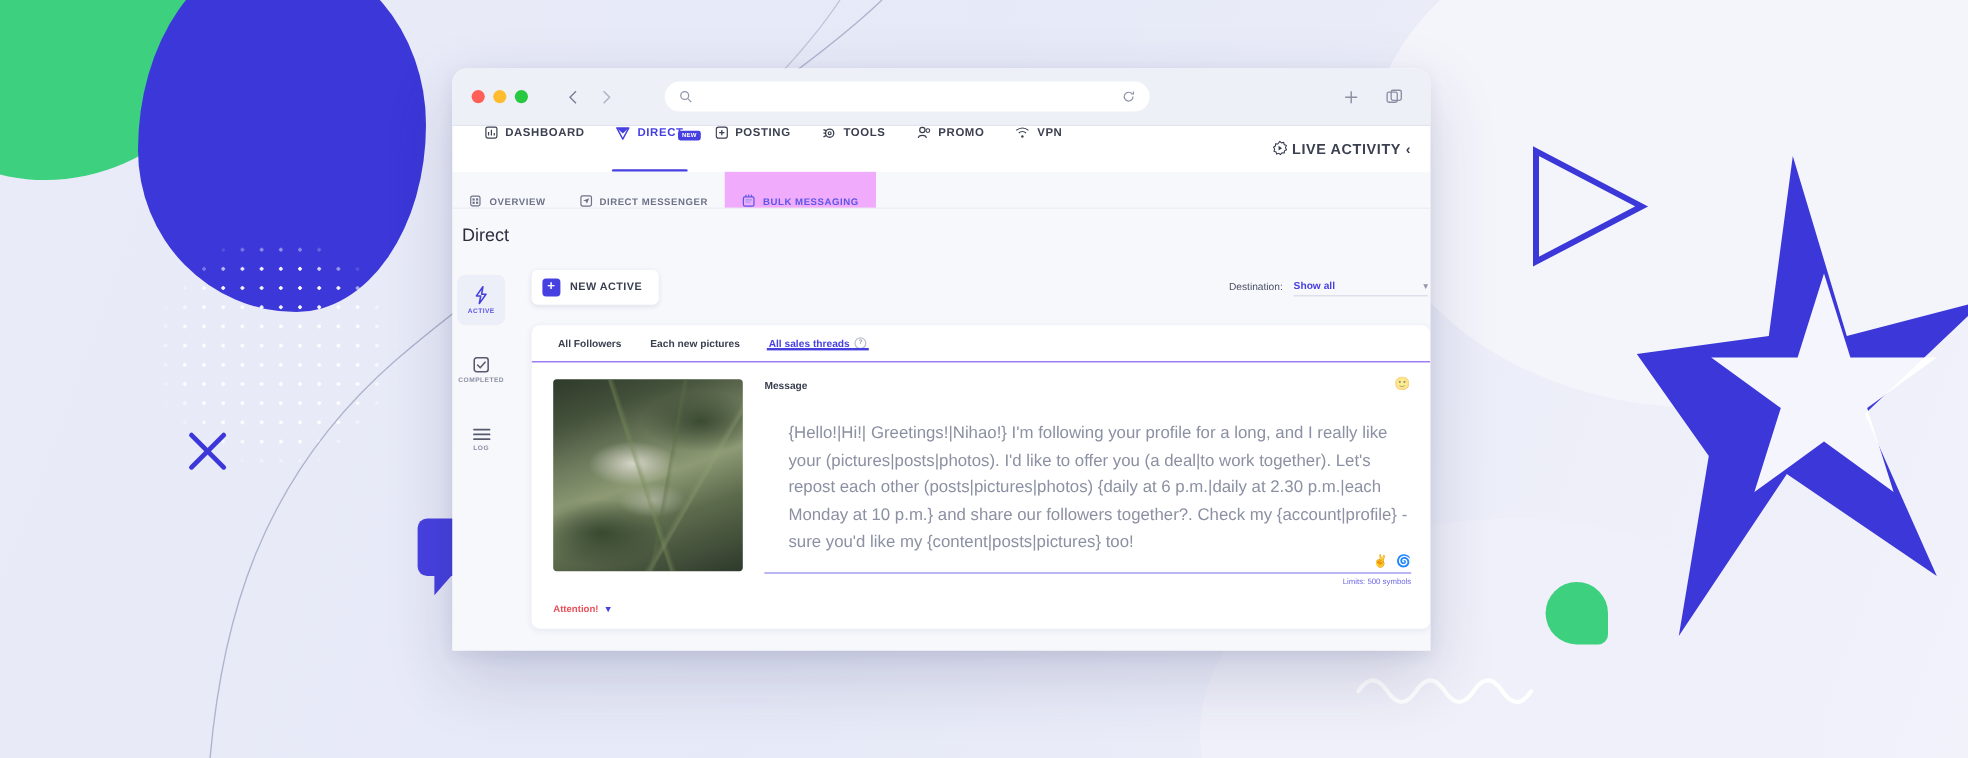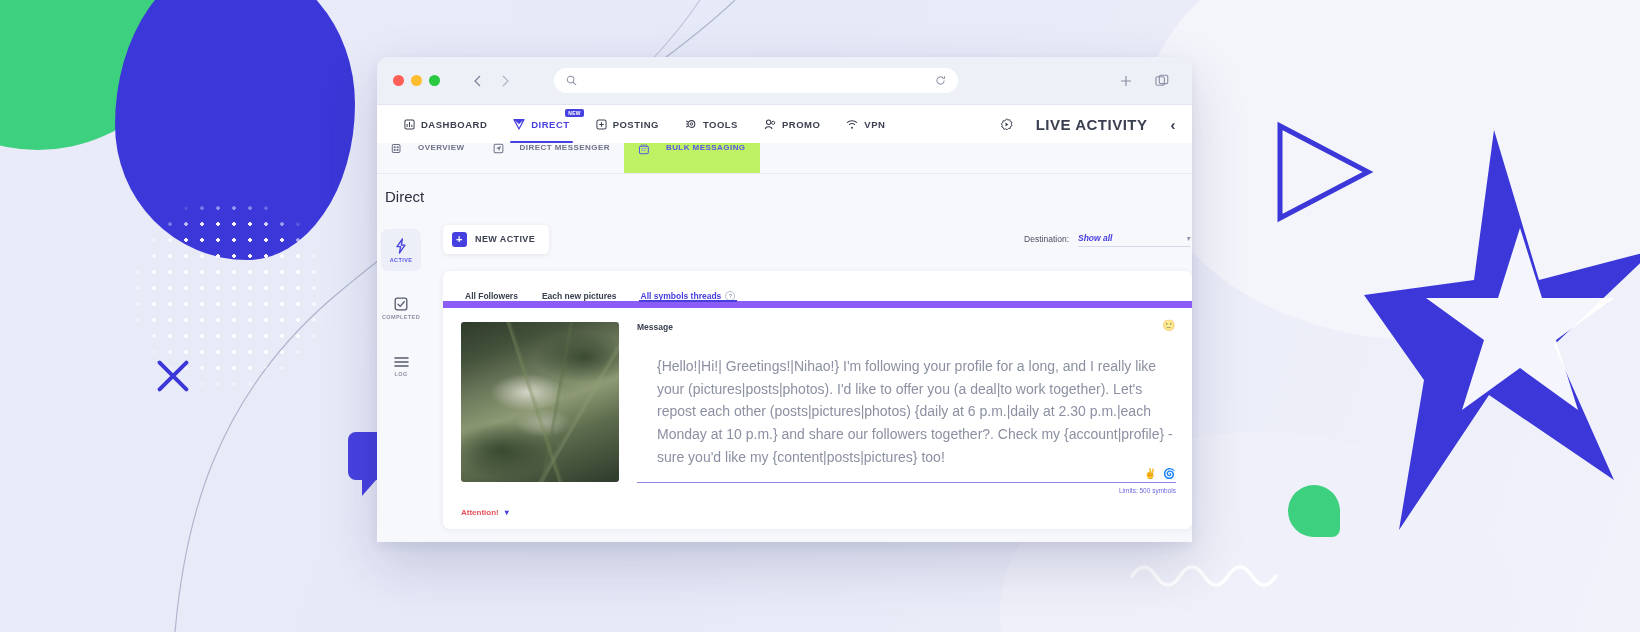--- a/index.html
+++ b/index.html
@@ -41,59 +41,59 @@
   .lights{display:flex;gap:7px;align-items:center;}
   .lt{width:11px;height:11px;border-radius:50%;}
   .navbtns{display:flex;align-items:center;gap:2px;margin-left:10px;}
   .navbtn{width:26px;height:26px;border-radius:50%;display:flex;align-items:center;justify-content:center;color:#8a8fa3;font-size:15px;}
   .urlbar{flex:1;max-width:380px;height:25px;background:#fff;border-radius:13px;display:flex;align-items:center;padding:0 12px;gap:8px;margin-left:22px;}
   .urlbar .sp{flex:1;}
   .tb-right{margin-left:auto;display:flex;align-items:center;gap:22px;color:#8a8fa3;padding-right:6px;}
 
   
   .appnav{height:38px;background:#fff;display:flex;align-items:center;padding:0 14px;gap:0;position:relative;}
-  .navitem{display:flex;align-items:center;gap:6px;padding:0 13px;height:38px;font-size:9.5px;font-weight:700;
+  .navitem{display:flex;align-items:flex-start;gap:6px;padding:0 13px;height:38px;font-size:9.5px;font-weight:700;
     letter-spacing:.5px;color:#3b4050;position:relative;text-transform:uppercase;}
   .navitem.active{color:#4740e0;}
   .navitem.active:after{content:"";position:absolute;left:10px;right:10px;bottom:0;height:2.5px;background:#4740e0;border-radius:2px;}
   .badge-new{position:absolute;top:4px;right:-1px;background:#4740e0;color:#fff;font-size:5px;font-weight:700;
     padding:1px 3px;border-radius:2px;letter-spacing:.2px;}
-  .nav-right{margin-left:auto;display:flex;align-items:center;gap:23px;font-size:15px;font-weight:700;color:#3b4050;letter-spacing:.5px;padding-right:2px;}
+  .nav-right{margin-left:auto;display:flex;gap:4px;font-size:12px;font-weight:700;color:#3b4050;letter-spacing:.5px;padding-right:2px;}
 
   
   .subtabs{height:30px;background:#f7f8fc;display:flex;align-items:stretch;border-bottom:1px solid #e8eaf2;}
-  .subtab{display:flex;align-items:flex-start;gap:16px;padding:0 14px;font-size:8px;font-weight:700;letter-spacing:.45px;
+  .subtab{display:flex;align-items:flex-end;gap:6px;padding:0 14px;font-size:8px;font-weight:700;letter-spacing:.45px;
     color:#6d7287;text-transform:uppercase;}
-  .subtab.active{background:#bef264;color:#5b55e8;}
+  .subtab.active{background:#f0abfc;color:#5b55e8;}
 
   
   .pagehead{padding:14px 0 8px 8px;background:#f7f8fc;}
   .page-title{font-size:15px;color:#2b2f3e;font-weight:400;padding-left:0;}
   .page-sub{font-size:8.5px;color:#9a9fb0;margin-top:4px;}
 
   .content{display:flex;background:#f7f8fc;height:352px;}
   .leftrail{width:48px;padding-top:16px;display:flex;flex-direction:column;align-items:center;gap:16px;flex:none;}
   .rail-item{width:40px;height:42px;border-radius:7px;display:flex;flex-direction:column;align-items:center;justify-content:center;gap:3px;}
   .rail-item.active{background:#eceef8;}
   .rail-label{font-size:5.5px;font-weight:700;letter-spacing:.4px;color:#8a8fa3;text-transform:uppercase;}
   .rail-item.active .rail-label{color:#5b55e8;}
 
   .main{flex:1;padding-right:0;}
   .toolbar{display:flex;align-items:center;padding:4px 0 0 18px;height:44px;}
   .newmsg{display:flex;align-items:center;gap:8px;background:#fff;border-radius:5px;padding:7px 14px 7px 9px;
     box-shadow:0 1px 4px rgba(40,45,100,.10);font-size:9px;font-weight:700;color:#3b4050;letter-spacing:.4px;}
   .plusbox{width:15px;height:15px;background:#4740e0;border-radius:3px;color:#fff;display:flex;align-items:center;justify-content:center;font-size:11px;line-height:1;}
   .dest{margin-left:auto;display:flex;align-items:center;gap:9px;padding-right:2px;}
   .dest-label{font-size:8.5px;color:#4a4f60;}
-  .dest-select{min-width:112px;border-bottom:1px solid #d6d9e6;padding:2px 0 3px;display:flex;align-items:center;font-style:italic;}
+  .dest-select{min-width:112px;border-bottom:1px solid #d6d9e6;padding:2px 0 3px;display:flex;align-items:center;}
   .dest-value{font-size:8.5px;color:#4740e0;font-weight:700;}
   .caret{margin-left:auto;color:#9298ab;font-size:8px;}
 
   .card{margin:10px 0 0 18px;background:#fff;border-radius:7px;box-shadow:0 1px 6px rgba(40,45,100,.07);overflow:hidden;min-height:244px;}
-  .cardtabs{display:flex;align-items:flex-end;height:30px;border-bottom:7px solid #8b5cf6;padding-left:10px;}
+  .cardtabs{display:flex;align-items:center;height:30px;border-bottom:1px solid #8b5cf6;padding-left:10px;}
   .ctab{display:flex;align-items:center;padding:0 12px;font-size:8.5px;font-weight:700;color:#3b4050;gap:4px;position:relative;}
   .ctab.active{color:#4740e0;}
   .ctab.active:after{content:"";position:absolute;left:10px;right:10px;bottom:-1px;height:2px;background:#4740e0;}
   .qmark{width:8px;height:8px;border:1px solid #b9bdcc;border-radius:50%;font-size:5.5px;color:#9298ab;
     display:flex;align-items:center;justify-content:center;font-weight:700;}
 
   .cardbody{display:flex;padding:14px 16px 10px 18px;gap:18px;}
   .thumb{width:158px;height:160px;border-radius:3px;flex:none;position:relative;overflow:hidden;
     background:linear-gradient(160deg,#2f3b2a 0%,#43503a 18%,#6d7a5c 36%,#8d9a74 52%,#5c6a4c 70%,#2e3a2b 100%);}
   .thumb .water{position:absolute;inset:0;
@@ -332,21 +332,21 @@
 
       <div class="card">
         <div class="cardtabs">
           <div class="ctab">
             <span>All Followers</span>
           </div>
           <div class="ctab">
             <span>Each new pictures</span>
           </div>
           <div class="ctab active">
-            <span>All symbols threads</span>
+            <span>All sales threads</span>
             <span class="qmark">?</span>
           </div>
         </div>
 
         <div class="cardbody">
           <div class="thumb">
             <div class="water"></div>
             <div class="strands"></div>
           </div>
 

